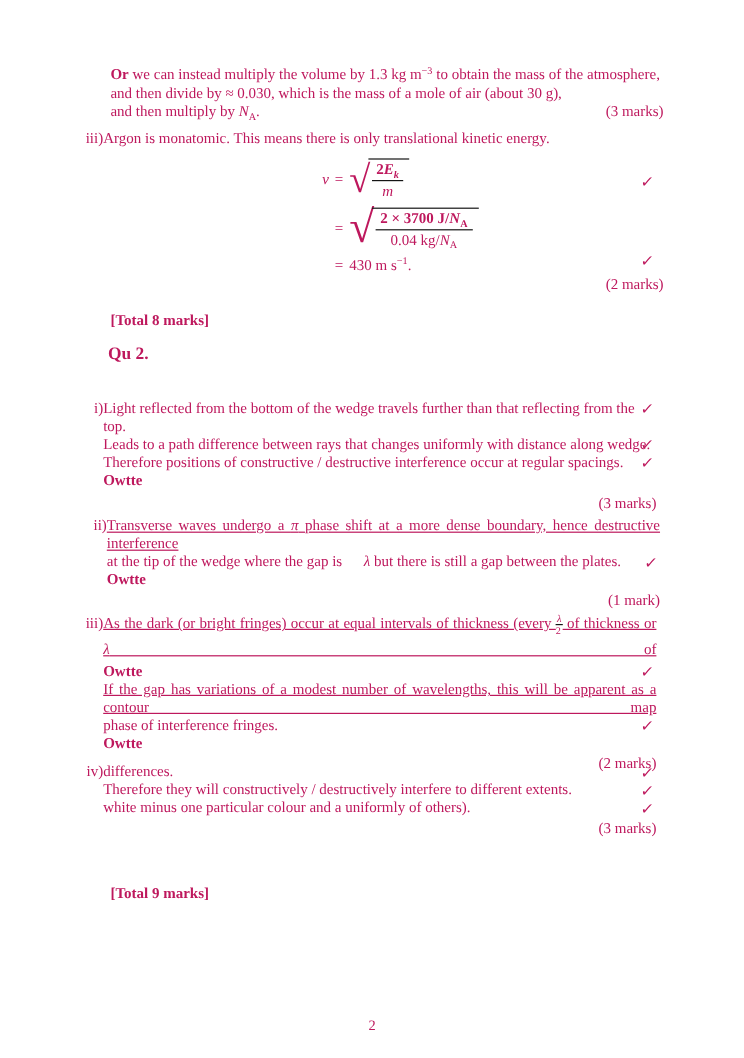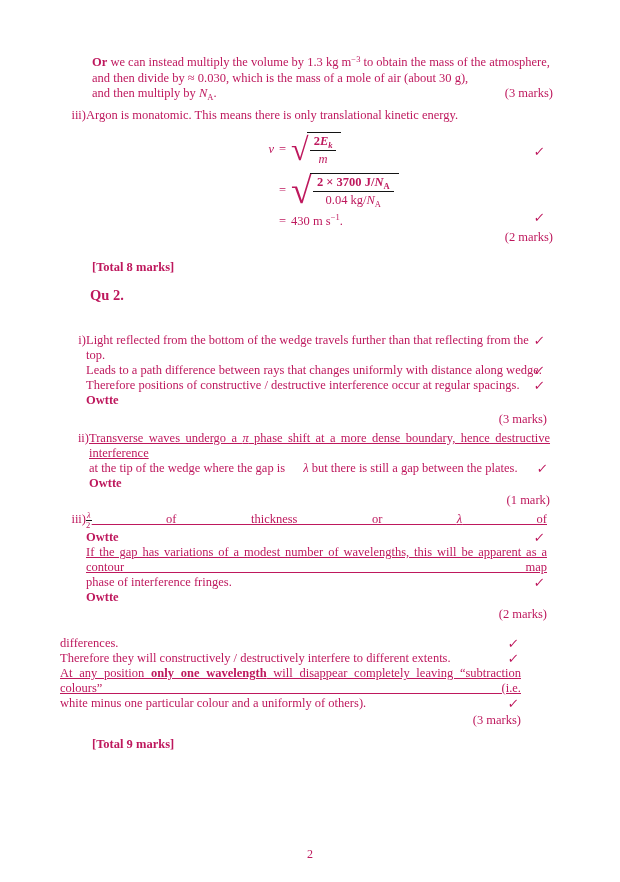--- a/index.html
+++ b/index.html
@@ -160,21 +160,21 @@
       <div class="marks" style="margin-top:2px;">
         <span>(1 mark)</span>
       </div>
     </div>
   </div>
 
   <div class="item" style="top:508px;">
     <span class="lbl tall">iii)</span>
     <div class="body">
       <div class="line just tall">
-        <span class="sfrac"><span class="num mi">λ</span><span class="den">2</span></span><span> of thickness or </span><span class="mi">λ</span><span> of</span>
+        <span>As the dark (or bright fringes) occur at equal intervals of thickness (every </span><span class="sfrac"><span class="num mi">λ</span><span class="den">2</span></span><span> of thickness or </span><span class="mi">λ</span><span> of</span>
       </div>
       <div class="line">
         <span class="check">✓</span>
       </div>
       <div class="line bold">
         <span>Owtte</span>
       </div>
       <div class="line just">
         <span>If the gap has variations of a modest number of wavelengths, this will be apparent as a contour map</span>
       </div>
@@ -185,31 +185,29 @@
       <div class="line bold">
         <span>Owtte</span>
       </div>
       <div class="marks" style="margin-top:2px;">
         <span>(2 marks)</span>
       </div>
     </div>
   </div>
 
   <div class="item" style="top:636px;">
+    <span class="lbl">iv)</span>
     <div class="body">
       <div class="line">
         <span>differences.</span>
         <span class="check">✓</span>
       </div>
       <div class="line">
         <span>Therefore they will constructively / destructively interfere to different extents.</span>
         <span class="check">✓</span>
-      </div>
-      <div class="line just">
-        <span>At any position </span><span class="bold">only one wavelength</span><span> will disappear completely leaving “subtraction colours” (i.e.</span>
       </div>
       <div class="line">
         <span>white minus one particular colour and a uniformly of others).</span>
         <span class="check">✓</span>
       </div>
       <div class="marks" style="margin-top:2px;">
         <span>(3 marks)</span>
       </div>
     </div>
   </div>

